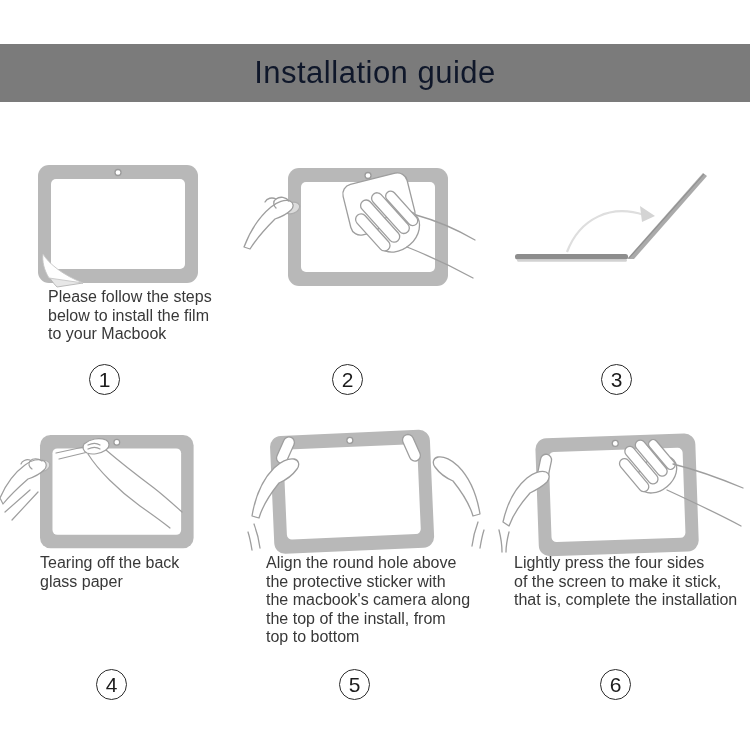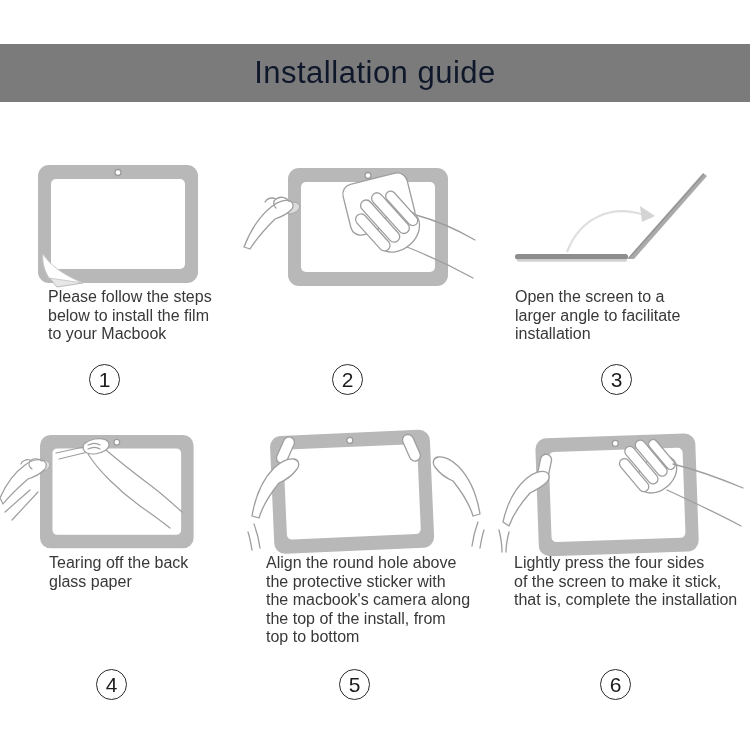--- a/index.html
+++ b/index.html
@@ -79,23 +79,20 @@
 
 <div class="cell" style="left:500px; top:140px">
   <svg class="ill" style="left:5px; top:20px" width="215" height="115" viewBox="0 0 215 115">
     <path d="M62,92 C75,58 106,44 139,55" fill="none" stroke="#dedede" stroke-width="2.2"></path>
     <polygon points="135,46 150,56 137,62" fill="#d4d4d4"></polygon>
     <rect x="10" y="94" width="113" height="5.5" rx="2.5" fill="#8d8d8d"></rect>
     <rect x="12" y="99.5" width="110" height="2.2" rx="1.1" fill="#d2d2d2"></rect>
     <path d="M122,99 L198,13 L202,16 L129,99 Z" fill="#aaaaaa"></path>
     <path d="M124,98 L199,14" stroke="#8f8f8f" stroke-width="1.1" fill="none"></path>
   </svg>
-  <div class="caption" style="left:15px; top:148px">Open the screen to a
-larger angle to facilitate
-installation</div>
   <div class="badge" style="left:101px; top:224px">3</div>
 </div>
 
 <div class="cell" style="left:0; top:420px">
   <svg class="ill" style="left:0; top:8px" width="250" height="124" viewBox="0 0 250 124">
     <use href="#tablet" transform="translate(40,7) scale(0.96)"></use>
     <g fill="none" stroke="#9e9e9e" stroke-width="1.2" stroke-linecap="round">
       <path d="M56,25 L102,15"></path>
       <path d="M59,31 L88,24"></path>
     </g>
@@ -108,21 +105,21 @@
     </g>
     <g fill="#ffffff" stroke="#9e9e9e" stroke-width="1.2" stroke-linejoin="round" stroke-linecap="round">
       <ellipse cx="42" cy="38" rx="8" ry="5.5" fill="#e0e0e0" stroke="#b0b0b0" transform="rotate(-15 42 38)"></ellipse>
       <path d="M0,70 C6,56 14,45 25,37 C31,32 39,30 44,33 C47,35 47,39 44,42 C40,46 34,49 28,51 C20,58 11,66 3,76 Z"></path>
       <path d="M42,33 C38,30 33,30 30,33 C28,36 29,39 32,41" fill="none"></path>
       <path d="M30,32 C26,31 22,33 21,36" fill="none"></path>
       <path d="M30,62 L5,84" fill="none"></path>
       <path d="M38,64 L12,92" fill="none"></path>
     </g>
   </svg>
-  <div class="caption" style="left:49px; top:134px">Tearing off the back
+  <div class="caption" style="left:40px; top:134px">Tearing off the back
 glass paper</div>
   <div class="badge" style="left:96px; top:249px">4</div>
 </div>
 
 <div class="cell" style="left:250px; top:420px">
   <svg class="ill" style="left:0; top:8px" width="250" height="124" viewBox="0 0 250 124">
     <g transform="rotate(-2.5 98 62)">
       <use href="#tablet" x="22" y="5"></use>
     </g>
     <g fill="#ffffff" stroke="#9e9e9e" stroke-width="1.3" stroke-linejoin="round" stroke-linecap="round">

